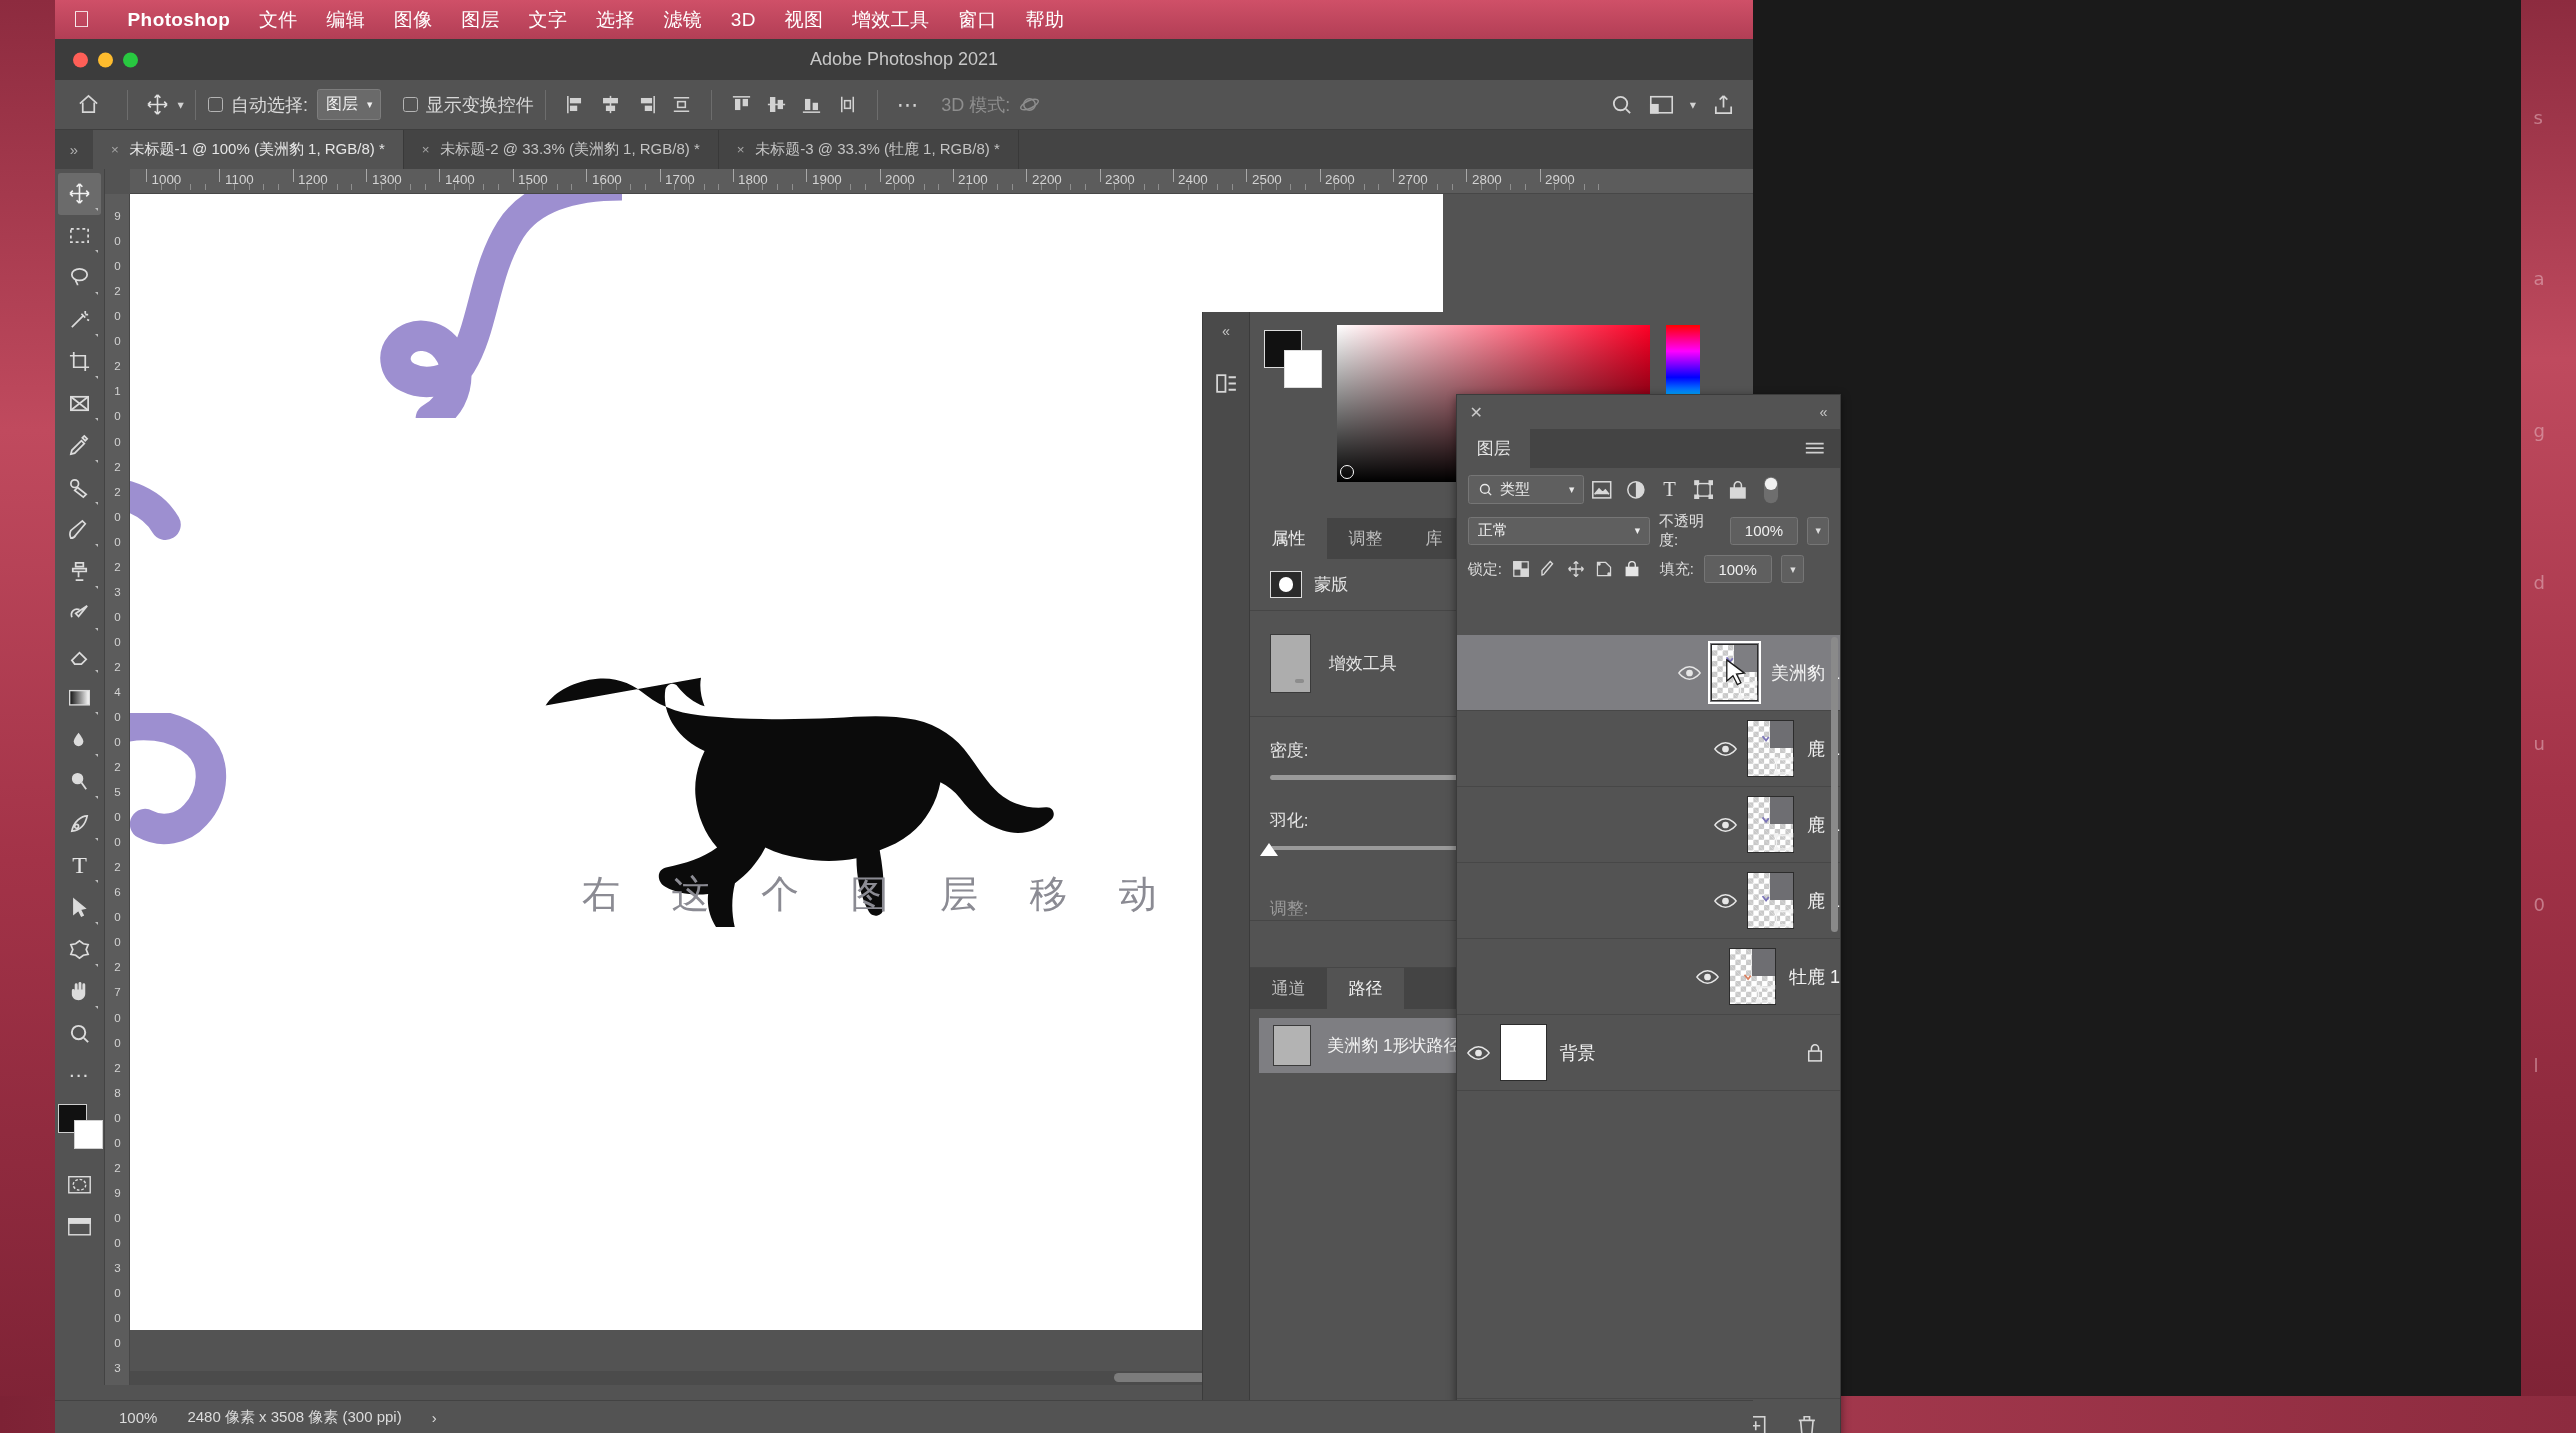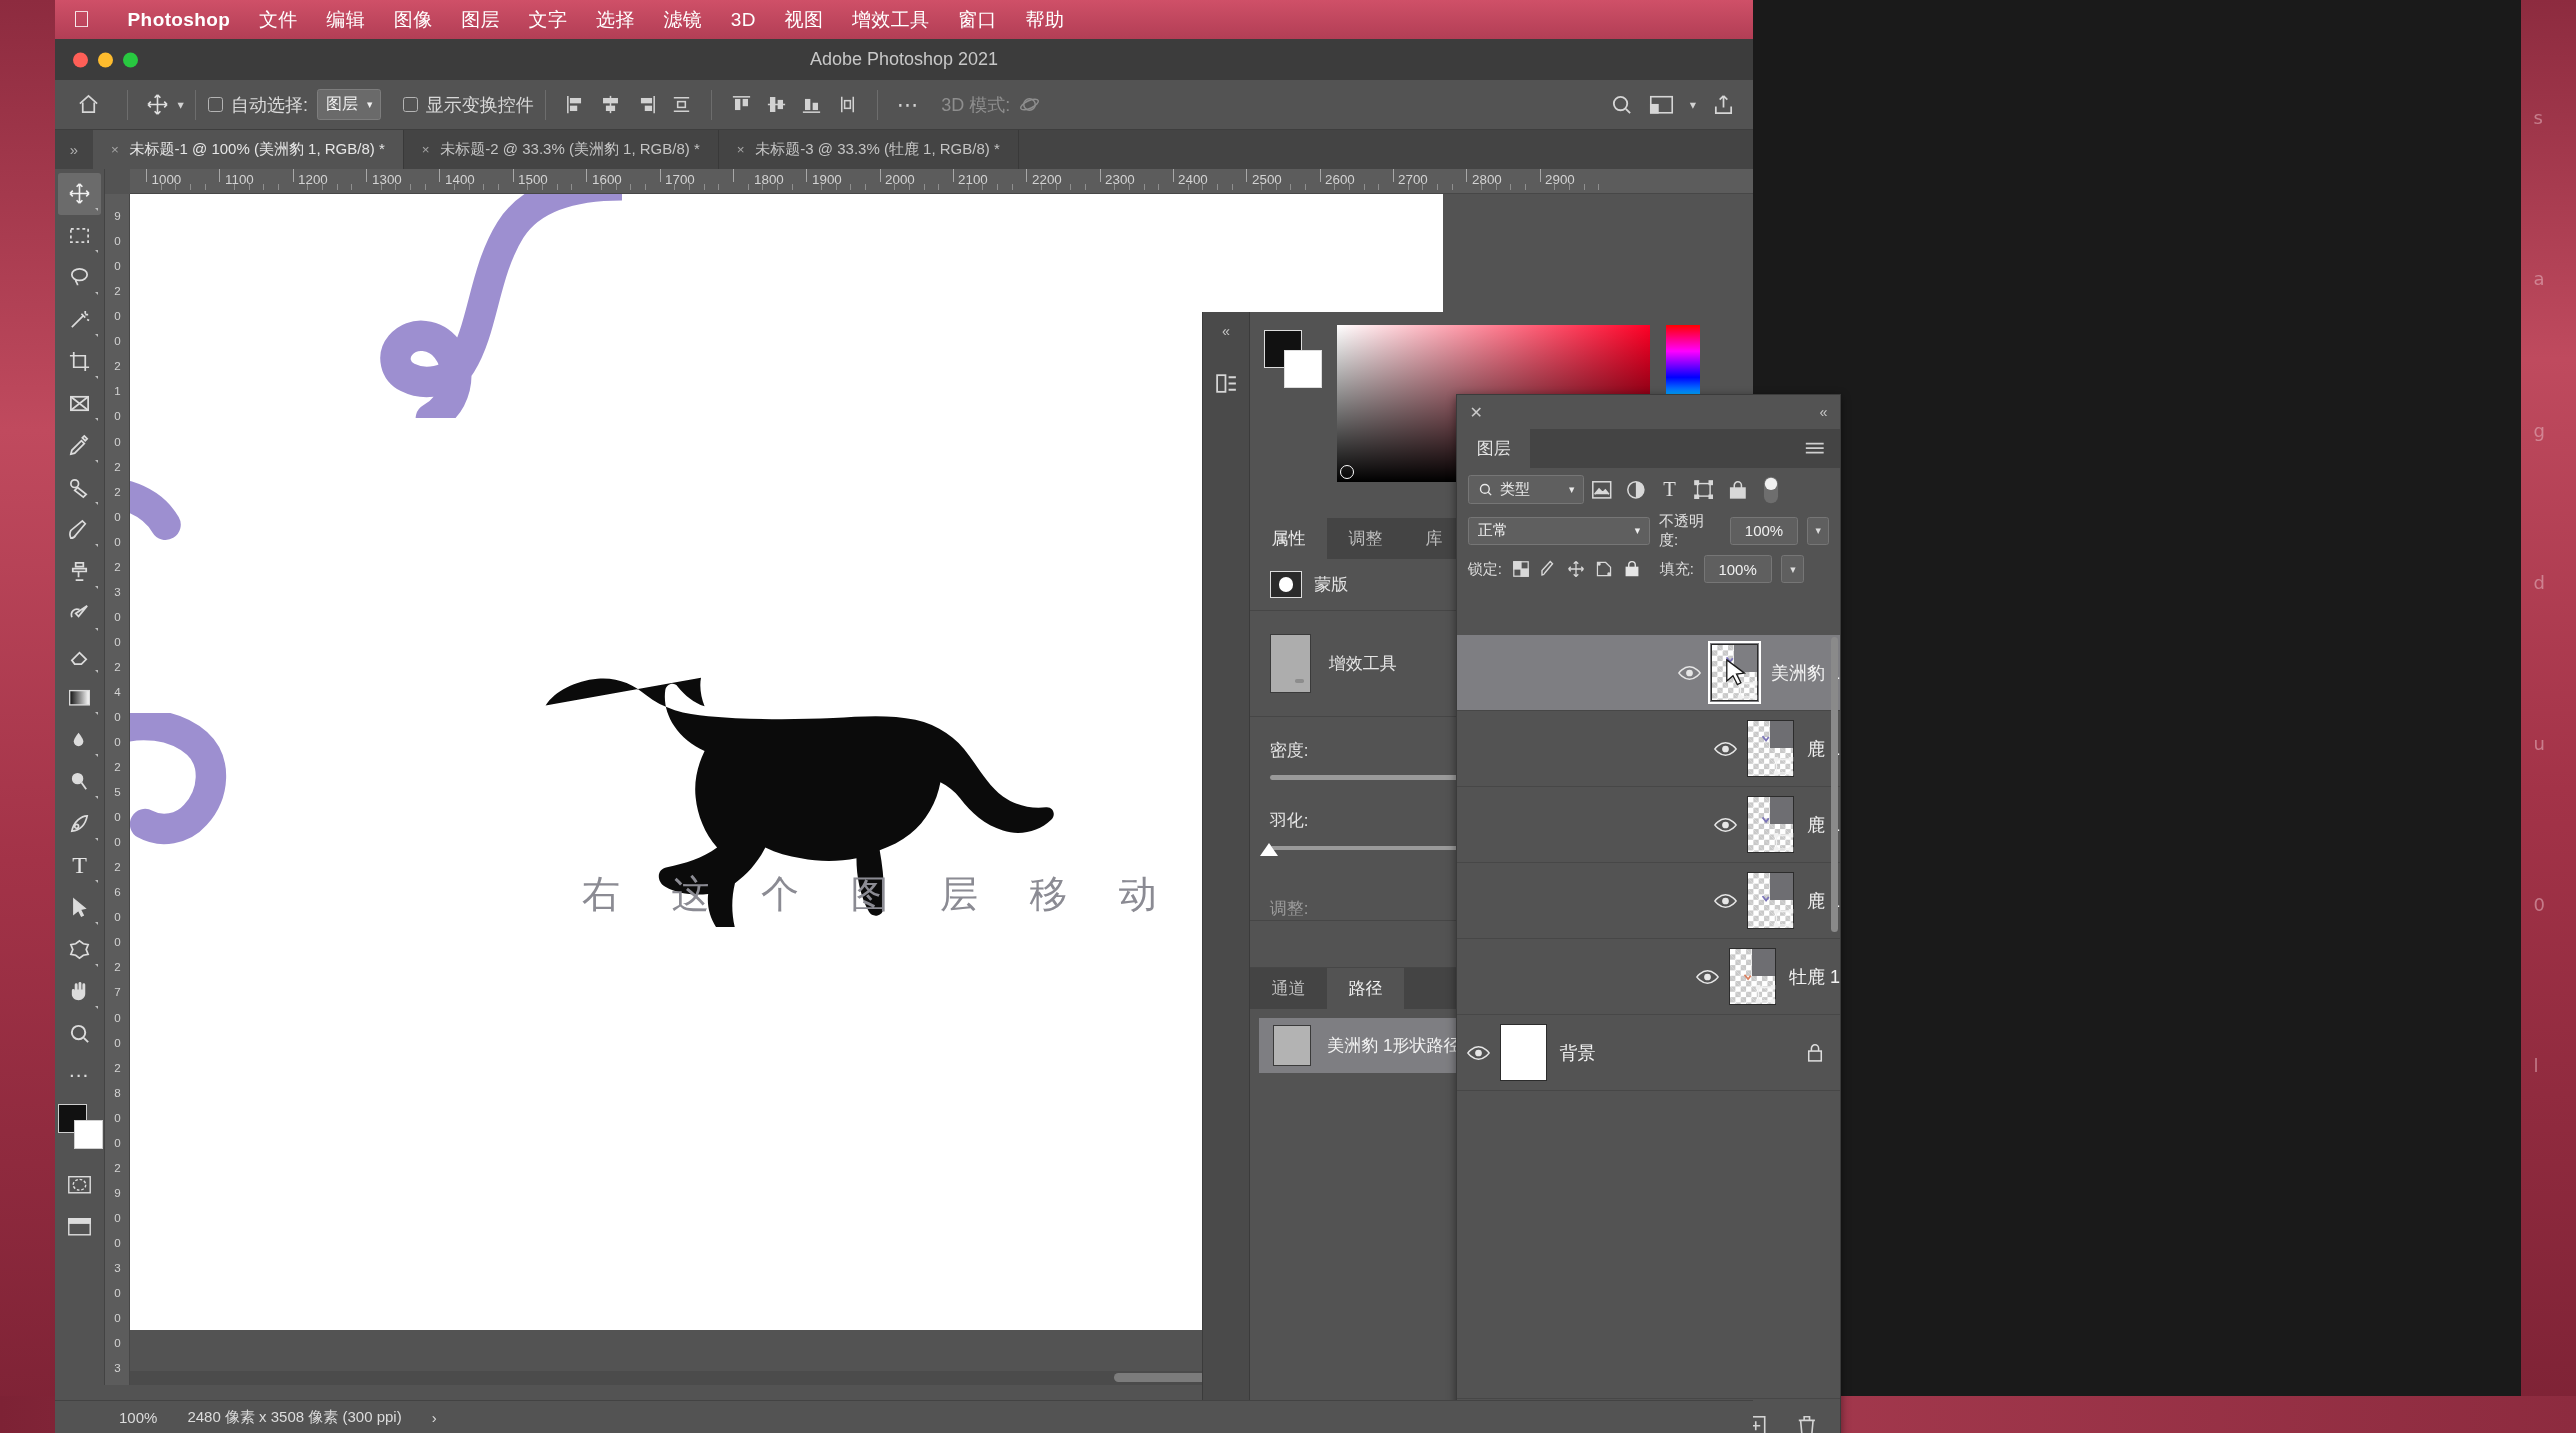--- a/index.html
+++ b/index.html
@@ -586,21 +586,21 @@
             <div class="tk" style="left: 486px; height: 6.3px; top: 15px;"></div>
             <div class="tk" style="left: 500px; height: 6.3px; top: 15px;"></div>
             <div class="tk" style="left: 515px; height: 6.3px; top: 15px;"></div>
             <div class="tk tkM" style="left: 530px;"></div>
             <div class="lab" style="left: 535px;">1700</div>
             <div class="tk" style="left: 544px; height: 6.3px; top: 15px;"></div>
             <div class="tk" style="left: 559px; height: 6.3px; top: 15px;"></div>
             <div class="tk" style="left: 574px; height: 6.3px; top: 15px;"></div>
             <div class="tk" style="left: 588px; height: 6.3px; top: 15px;"></div>
             <div class="tk tkM" style="left: 603px;"></div>
-            <div class="lab" style="left: 624px;">1800</div>
+            <div class="lab" style="left: 608px;">1800</div>
             <div class="tk" style="left: 618px; height: 6.3px; top: 15px;"></div>
             <div class="tk" style="left: 632px; height: 6.3px; top: 15px;"></div>
             <div class="tk" style="left: 647px; height: 6.3px; top: 15px;"></div>
             <div class="tk" style="left: 662px; height: 6.3px; top: 15px;"></div>
             <div class="tk tkM" style="left: 676px;"></div>
             <div class="lab" style="left: 682px;">1900</div>
             <div class="tk" style="left: 691px; height: 6.3px; top: 15px;"></div>
             <div class="tk" style="left: 706px; height: 6.3px; top: 15px;"></div>
             <div class="tk" style="left: 720px; height: 6.3px; top: 15px;"></div>
             <div class="tk" style="left: 735px; height: 6.3px; top: 15px;"></div>

